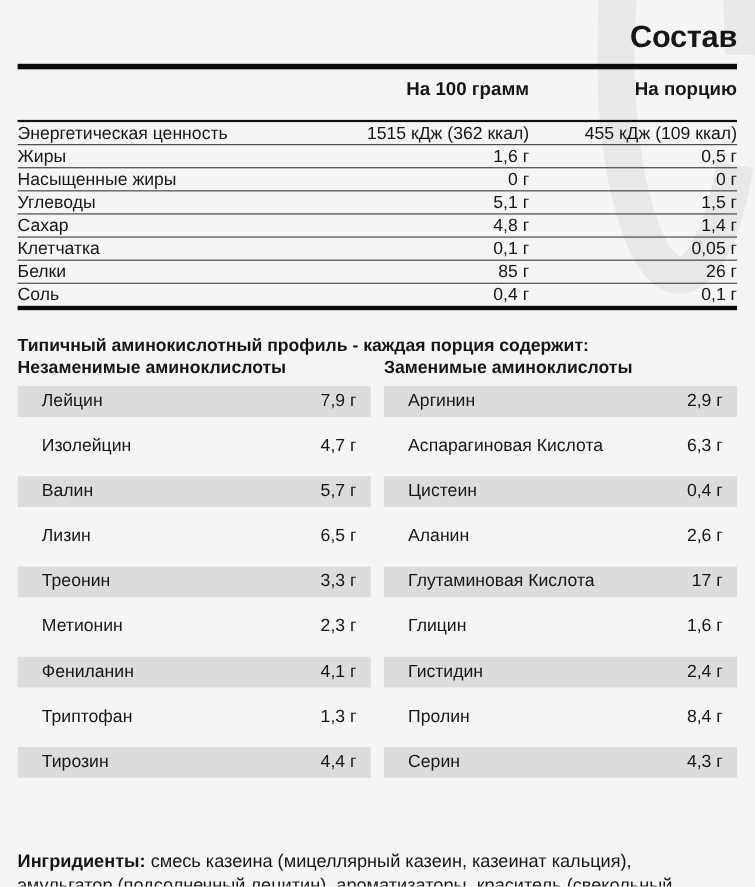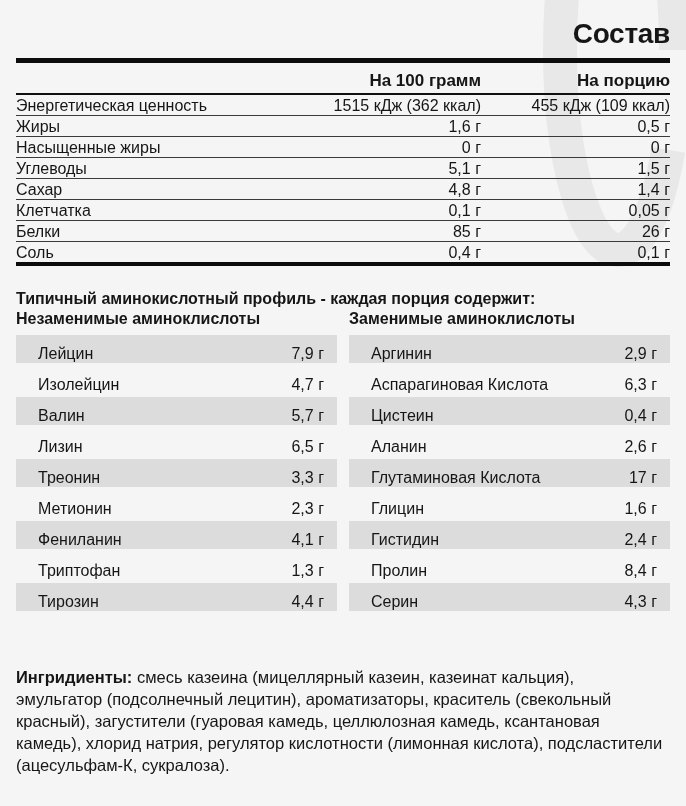--- a/index.html
+++ b/index.html
@@ -32,40 +32,40 @@
   .ntable{width:100%;}
   .nrow{
     display:flex;align-items:flex-end;
     height:20px;
     border-bottom:1.5px solid #3a3a3a;
     font-size:16px;line-height:19px;
   }
   .nrow:last-of-type{border-bottom:none;}
   .nhead{
     display:flex;align-items:flex-end;
-    height:27px;padding-bottom:3px;
+    height:27px;padding-bottom:19px;
     border-bottom:2.5px solid #101010;
     font-size:17px;font-weight:bold;line-height:19px;
   }
   .ncol-label{flex:1;text-align:left;}
   .ncol-100{width:196px;text-align:right;}
   .ncol-serv{width:157px;text-align:right;margin-left:32px;}
   .amino-heading{
     font-size:16px;font-weight:bold;
     margin:24px 0 2px 0;
   }
   .amino-wrap{display:flex;gap:12px;margin-top:2px;}
   .amino-col{flex:1;min-width:0;}
   .amino-col-header{
     font-size:16px;font-weight:bold;
     margin:0 0 7px 0;
   }
   .amino-row{
-    display:flex;justify-content:space-between;align-items:flex-end;
-    height:28px;margin-bottom:3px;
+    display:flex;justify-content:space-between;align-items:center;
+    height:28px;margin-bottom:13px;
     padding:0 13px 0 22px;
     font-size:16px;
   }
   .amino-row.striped{background:#dcdcdc;}
   .ingredients{
     margin-top:52px;
     font-size:16.5px;line-height:22px;
     padding-right:6px;
   }
   .ingredients b{font-weight:bold;}

